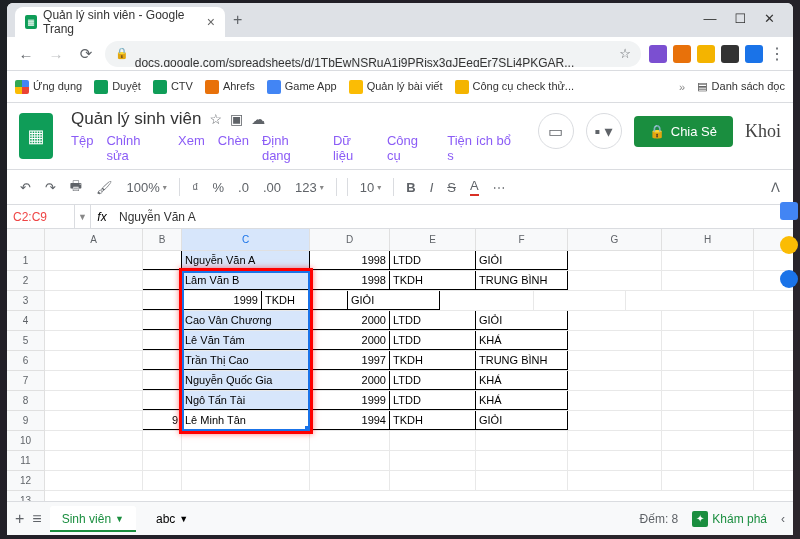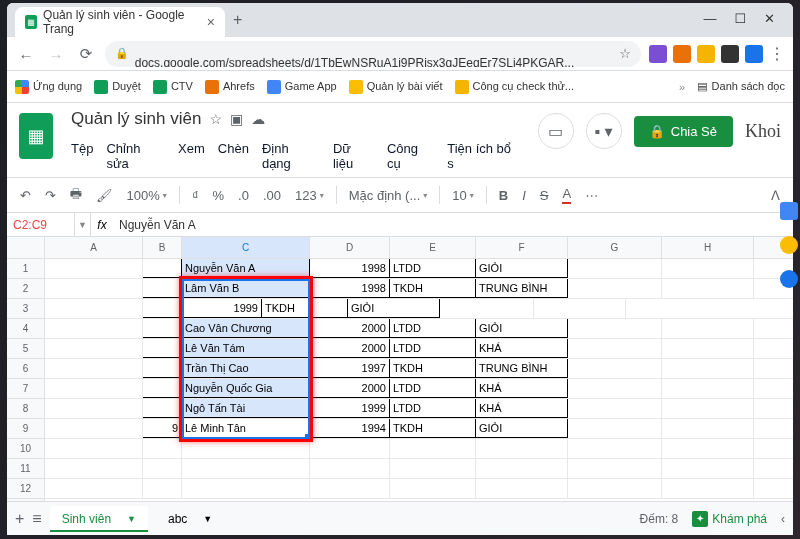--- a/index.html
+++ b/index.html
@@ -26,21 +26,21 @@
 .bk-item { display:flex; align-items:flex-start; gap:4px; cursor:pointer; white-space:nowrap; }
 .bk-icon { width:14px; height:14px; border-radius:2px; display:inline-block; }
 
 .sheet-header { padding:6px 12px 0; display:flex; align-items:flex-start; gap:18px; }
 .sheet-logo { width:34px; height:46px; background:#0f9d58; border-radius:4px; margin-top:4px; display:flex; align-items:center; justify-content:center; }
 .sheet-logo::after { content:'▦'; color:#fff; font-size:18px; }
 .sheet-titles { flex:1; }
 .sheet-title-row { display:flex; align-items:center; gap:8px; font-size:16px; color:#333; }
 .sheet-title { font-size:17px; }
 .ti { color:#5f6368; font-size:14px; cursor:pointer; }
-.menus { display:flex; gap:13px; font-size:13px; color:#0f172a; margin-top:12px; }
+.menus { display:flex; gap:13px; font-size:13px; color:#8b5cf6; margin-top:4px; }
 .menu-it { cursor:pointer; }
 .hdr-right { display:flex; align-items:center; gap:12px; margin-top:4px; }
 .hdr-btn { width:36px; height:36px; border:1px solid #dadce0; border-radius:50%; display:flex; align-items:center; justify-content:center; color:#5f6368; cursor:pointer; font-size:16px; }
 .share-btn { background:#1a8e3f; color:#fff; padding:8px 16px; border-radius:4px; font-size:13px; font-weight:500; cursor:pointer; display:flex; align-items:center; gap:5px; }
 .avatar { font-family:'Brush Script MT',cursive; font-size:18px; color:#444; }
 
 .toolbar { height:36px; border-top:1px solid #dadce0; border-bottom:1px solid #dadce0; display:flex; align-items:center; padding:0 8px; gap:4px; margin-top:6px; }
 .tb-item { height:26px; display:flex; align-items:center; padding:0 5px; color:#5f6368; font-size:13px; cursor:pointer; border-radius:3px; }
 .tb-sep { width:1px; height:18px; background:#dadce0; margin:0 3px; }
 .tb-dd::after { content:'▾'; font-size:8px; margin-left:3px; color:#888; }
@@ -66,21 +66,21 @@
 .hdr-cell { background:#26a69a; color:#000; font-weight:500; border-right:1px solid #000; border-bottom:1px solid #000; text-align:center; }
 .data-cell { background:#fff; border-right:1px solid #000; border-bottom:1px solid #000; }
 .num-cell { text-align:right; }
 .sel-cell { background:#d7e6fb; }
 .selection-box { position:absolute; border:2px solid #1a73e8; pointer-events:none; }
 .sel-handle { position:absolute; width:6px; height:6px; background:#1a73e8; bottom:-3px; right:-3px; }
 .highlight-box { position:absolute; border:3px solid #ff0000; box-shadow:0 0 6px rgba(255,0,0,0.5); pointer-events:none; }
 
 .sheet-tabs { height:34px; border-top:1px solid #dadce0; display:flex; align-items:center; padding:0 8px; gap:8px; background:#f8f9fa; }
 .st-btn { color:#5f6368; cursor:pointer; font-size:16px; }
-.st-tab { padding:6px 12px; font-size:12px; cursor:pointer; border-radius:3px 3px 0 0; display:flex; align-items:center; gap:16px; }
+.st-tab { padding:6px 12px; font-size:12px; cursor:pointer; border-radius:3px 3px 0 0; display:flex; align-items:center; gap:4px; }
 .st-tab.active { background:#fff; color:#1a8e3f; font-weight:500; box-shadow:0 -2px 0 #1a8e3f inset; }
 .st-right { margin-left:auto; display:flex; align-items:center; gap:14px; font-size:12px; color:#5f6368; }
 .explore { color:#1a8e3f; display:flex; align-items:center; gap:4px; cursor:pointer; }
 
 .side-panel { position:absolute; right:0; top:196px; width:22px; display:flex; flex-direction:column; gap:16px; padding:6px 2px; align-items:center; z-index:5; }
 .sp-ic { width:18px; height:18px; border-radius:3px; cursor:pointer; }
 
 .cw-A{width:98px}.cw-B{width:39px}.cw-C{width:128px}.cw-D{width:80px}.cw-E{width:86px}.cw-F{width:92px}.cw-G{width:94px}.cw-H{width:92px}
 </style>
 </head>
@@ -194,21 +194,20 @@
     <span class="tb-item">🖶</span>
     <span class="tb-item">🖌</span>
     <span class="tb-item tb-dd">100%</span>
     <span class="tb-sep"></span>
     <span class="tb-item">₫</span>
     <span class="tb-item">%</span>
     <span class="tb-item">.0</span>
     <span class="tb-item">.00</span>
     <span class="tb-item tb-dd">123</span>
     <span class="tb-sep"></span>
-    <span class="tb-item tb-dd">Mặc định (...</span>
     <span class="tb-sep"></span>
     <span class="tb-item tb-dd">10</span>
     <span class="tb-sep"></span>
     <span class="tb-item" style="font-weight:bold">B</span>
     <span class="tb-item" style="font-style:italic">I</span>
     <span class="tb-item" style="text-decoration:line-through">S</span>
     <span class="tb-item">
         <span class="txt-color">A</span>
       </span>
     <span class="tb-item">⋯</span>

